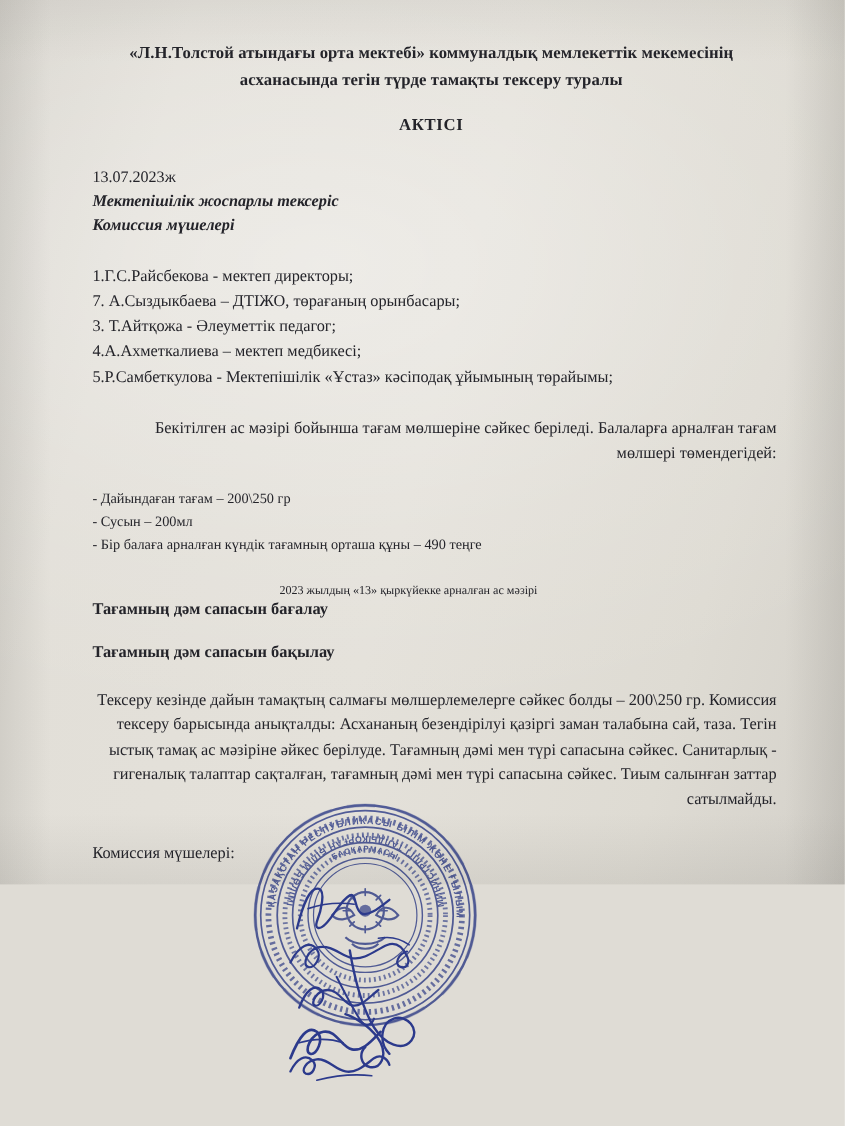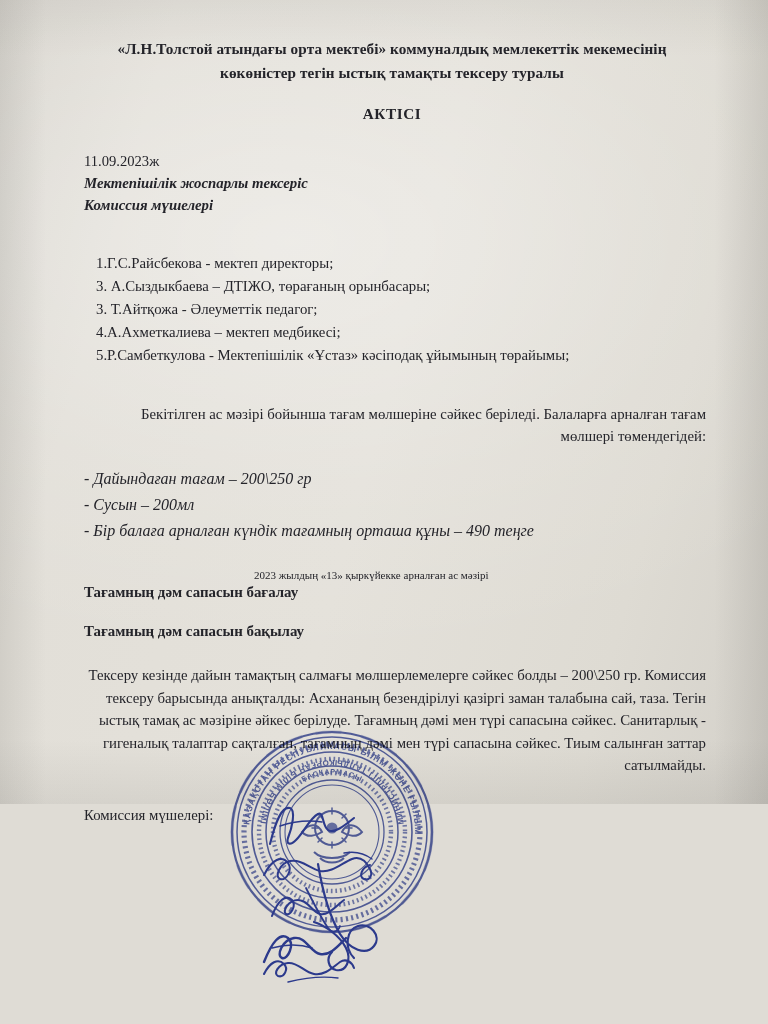--- a/index.html
+++ b/index.html
@@ -69,21 +69,21 @@
   .strong-line {
     font-size: 14.8px;
     font-weight: bold;
     margin: 0;
     padding-top: 5px;
     padding-left: 6px;
     font-style: italic;
   }
 
   .members {
-    margin: 12px;
+    margin: 0;
     padding: 26px 0 0 6px;
     list-style: none;
     font-size: 14.8px;
     line-height: 1.55;
   }
   .members li { margin: 0; }
 
   .para {
     font-size: 14.8px;
     line-height: 1.52;
@@ -91,23 +91,22 @@
     padding-top: 24px;
     padding-left: 6px;
     text-align: right;
   }
   .para.tight { padding-top: 14px; }
 
   .dash-list {
     margin: 0;
     padding: 18px 0 0 6px;
     list-style: none;
-    font-size: 16px;
+    font-size: 13px;
     line-height: 1.62;
-    font-style: italic;
   }
 
   .menu-heading {
     font-size: 11px;
     margin: 0;
     padding-top: 26px;
     padding-left: 176px;
   }
 
   .menu-list {
@@ -210,32 +209,32 @@
 </style>
 </head>
 <body>
 
 <div class="page">
 
   <div class="content">
 
     <div>
       <p class="doc-title">«Л.Н.Толстой атындағы орта мектебі» коммуналдық мемлекеттік мекемесінің</p>
-      <p class="doc-title" style="padding-top:2px;">көкөністер тегін ыстық тамақты тексеру туралы</p>
+      <p class="doc-title" style="padding-top:2px;">асханасында тегін түрде тамақты тексеру туралы</p>
     </div>
 
     <p class="doc-subtitle">АКТІСІ</p>
 
-    <p class="date-line">11.09.2023ж</p>
+    <p class="date-line">13.07.2023ж</p>
     <p class="strong-line">Мектепішілік жоспарлы тексеріс</p>
     <p class="strong-line">Комиссия мүшелері</p>
 
     <ul class="members">
       <li>1.Г.С.Райсбекова - мектеп директоры;</li>
-      <li>3. А.Сыздыкбаева – ДТІЖО, төрағаның орынбасары;</li>
+      <li>7. А.Сыздыкбаева – ДТІЖО, төрағаның орынбасары;</li>
       <li>3. Т.Айтқожа -  Әлеуметтік педагог;</li>
       <li>4.А.Ахметкалиева – мектеп медбикесі;</li>
       <li>5.Р.Самбеткулова  - Мектепішілік «Ұстаз» кәсіподақ ұйымының төрайымы;</li>
     </ul>
 
     <p class="para">Бекітілген ас мәзірі бойынша тағам мөлшеріне сәйкес беріледі. Балаларға арналған тағам мөлшері төмендегідей:</p>
 
     <ul class="dash-list">
       <li>- Дайындаған тағам – 200\250 гр</li>
       <li>- Сусын – 200мл</li>

